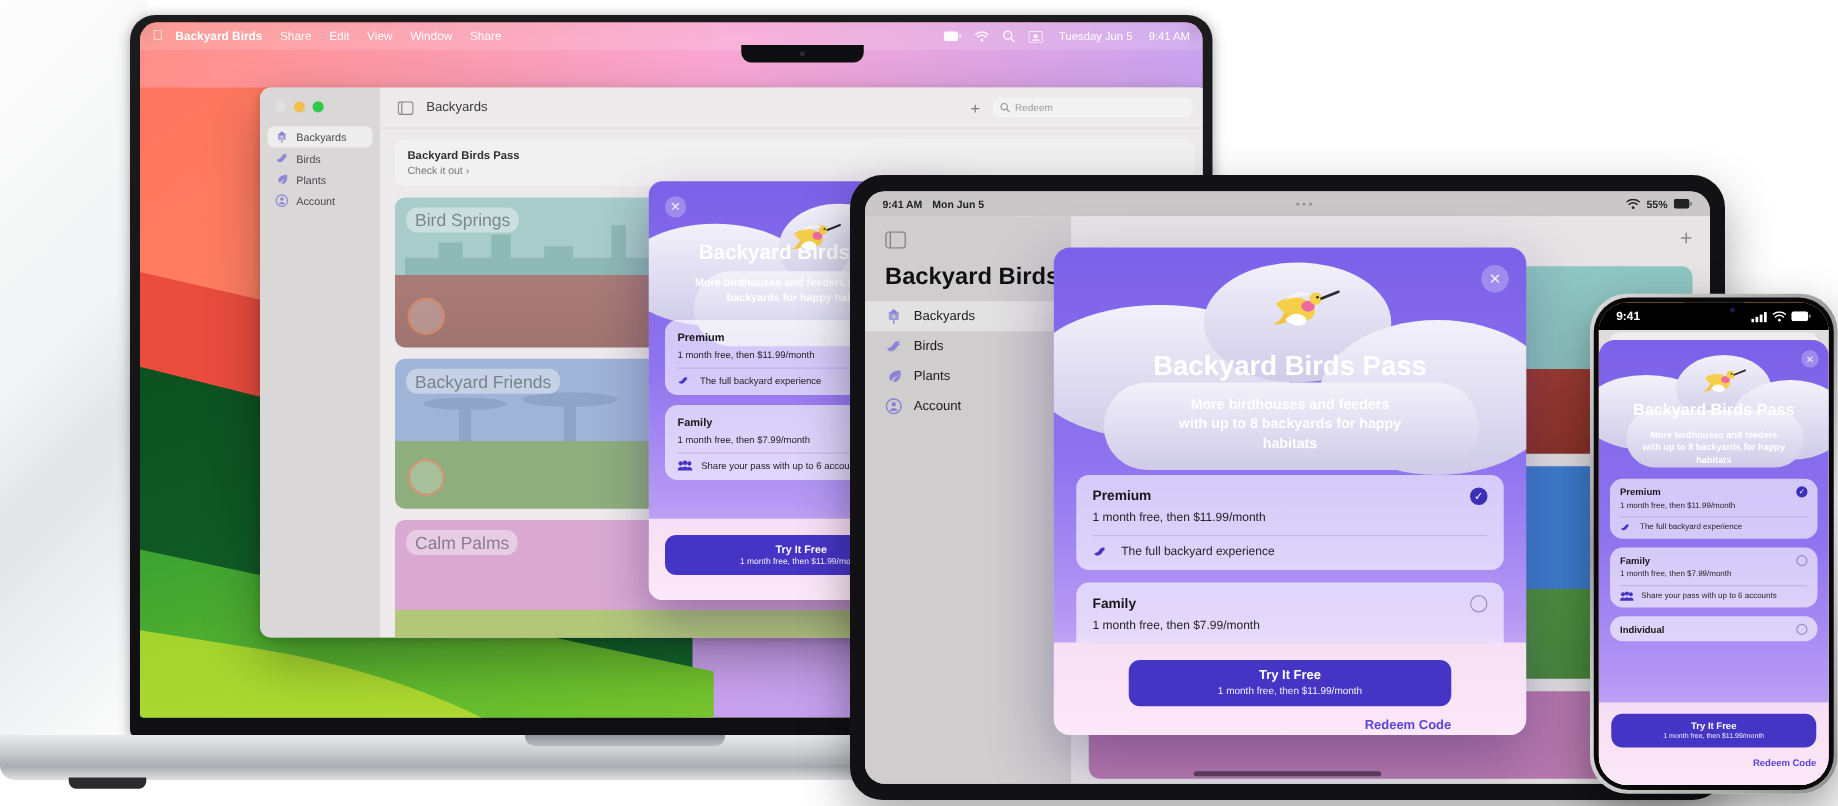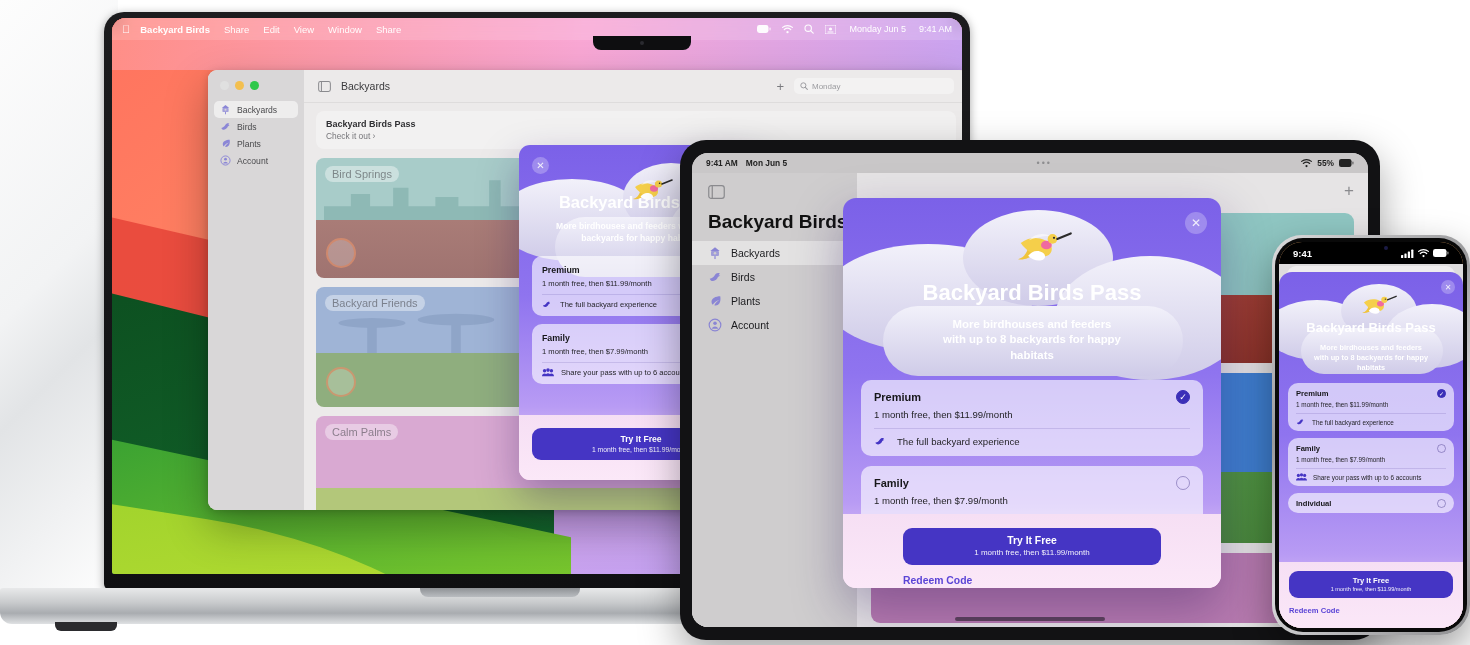--- a/index.html
+++ b/index.html
@@ -92,47 +92,47 @@
   .mw-plus{ color:#7a7a7e; font-size:13px; }
   .mw-search{ width:160px;height:16px;border-radius:5px;background:rgba(255,255,255,.38); display:flex;align-items:center;gap:4px;padding:0 6px; font-size:8px;color:#9b9b9f;}
 
   .mw-body{ padding:8px 12px; }
   .promo{ background:rgba(255,255,255,.34); border-radius:8px; padding:8px 10px; }
   .promo h4{ font-size:9px; color:#303033; }
   .promo p{ font-size:8.4px; color:#76767a; margin-top:3px;}
   .promo a{ font-size:8.4px; color:#76767a; display:block; margin-top:2px;}
 
   .bcard{ position:relative; border-radius:8px; overflow:hidden; margin-top:9px; height:120px; }
-  .bchip{ position:absolute; left:9px; top:8px; font-size:11px; color:rgba(60,60,65,.55); background:rgba(255,255,255,.4); padding:2px 7px; border-radius:9px;}
+  .bchip{ position:absolute; left:9px; top:8px; font-size:14px; color:rgba(60,60,65,.55); background:rgba(255,255,255,.4); padding:2px 7px; border-radius:9px;}
   .b1{ background:linear-gradient(180deg,#a8ccc9 0%,#a8ccc9 52%, #a97c77 52%, #9f7370 100%); }
   .b2{ background:linear-gradient(180deg,#9fb4d6 0%,#9fb4d6 55%, #8fae7e 55%, #8fae7e 100%); }
   .b3{ background:linear-gradient(180deg,#d9a9d2 0%,#d9a9d2 60%, #b3c77a 60%, #b3c77a 100%); }
   .skyline{ position:absolute; left:8px; bottom:48%; width:60%; height:46px; opacity:.45;}
   .feeder{ position:absolute; left:10px; bottom:10px; width:30px;height:30px;border-radius:50%;border:2px solid rgba(220,130,90,.65); background:rgba(255,255,255,.22);}
 
   
   .pass{ background:linear-gradient(180deg,#7b61e8 0%, #8f74ef 45%, #b89bf4 78%, #f7ddf3 100%); position:relative; overflow:hidden; }
   .cloud{ position:absolute; background:linear-gradient(180deg,#f2f1fa 0%, #cfcbe8 100%); border-radius:50%; }
   .pass .hdrtitle{ color:#fff; font-weight:bold; text-align:center; position:relative; z-index:3; }
   .pass .hdrsub{ color:#fff; text-align:center; position:relative; z-index:3; line-height:1.35; }
   .closebtn{ position:absolute; border-radius:50%; background:rgba(255,255,255,.26); color:#f0eefb; display:flex;align-items:center;justify-content:center; z-index:9;}
   .planlist{ position:relative; z-index:3; }
   .plan{ background:rgba(255,255,255,.62); border-radius:10px; }
   .plan .prow{ display:flex; align-items:center; justify-content:space-between; }
   .plan .pname{ font-weight:bold; color:#17171a; }
   .plan .pprice{ color:#1f1f22; }
   .plan .pdiv{ border-top:1px solid rgba(90,70,160,.18); }
-  .plan .pfeat{ display:flex; align-items:flex-end; color:#1f1f22; }
+  .plan .pfeat{ display:flex; align-items:center; color:#1f1f22; }
   .radio{ border-radius:50%; border:1.4px solid rgba(70,55,140,.45); }
   .radio.on{ background:#3b2fb8; border-color:#3b2fb8; color:#fff; display:flex;align-items:center;justify-content:center; }
   .footer{ background:linear-gradient(180deg,#f6dff4 0%, #fbe8f8 100%); position:relative; z-index:5; }
   .cta{ background:#4535c4; border-radius:9px; color:#fff; text-align:center; }
   .cta .c1{ font-weight:bold; }
   .cta .c2{ opacity:.92; }
-  .redeem{ text-align:left; color:#5b45d6; font-weight:bold; }
+  .redeem{ text-align:right; color:#5b45d6; font-weight:bold; }
 
   
   #macModal{ position:absolute; left:407px; top:127px; width:244px; height:335px; border-radius:11px; z-index:50;
              box-shadow:0 18px 40px rgba(40,20,90,.35); }
   #macModal .hdrtitle{ font-size:16.5px; margin-top:48px; }
   #macModal .hdrsub{ font-size:8.6px; margin-top:9px; padding:0 22px; font-weight:bold;}
   #macModal .closebtn{ left:13px; top:12px; width:17px;height:17px; font-size:10px;}
   #macModal .planlist{ padding:12px 13px 0; }
   #macModal .plan{ padding:8px 10px 7px; margin-bottom:8px; }
   #macModal .pname{ font-size:8.8px; }
@@ -268,21 +268,21 @@
               <path d="M6.6 6.6 9.2 9.2" stroke="#fff" stroke-width="1.2" stroke-linecap="round"></path>
             </svg>
         </span>
         <span class="ricon">
           <svg width="11" height="9" viewBox="0 0 11 9">
               <rect x="0" y="0" width="11" height="9" rx="1.4" stroke="#fff" stroke-width="1" fill="none"></rect>
               <circle cx="5.5" cy="4" r="1.6" fill="#fff"></circle>
               <path d="M3 7h5" stroke="#fff" stroke-width="1" stroke-linecap="round"></path>
             </svg>
         </span>
-        <span class="rtext">Monday Jun 5</span>
+        <span class="rtext">Tuesday Jun 5</span>
         <span class="rtext">9:41 AM</span>
       </div>
 
       <div class="macwin">
         <div class="sidebar">
           <div class="traffic">
             <span class="tl r"></span>
             <span class="tl y"></span>
             <span class="tl g"></span>
           </div>
@@ -336,21 +336,21 @@
                 </svg>
             </span>
             <span class="mw-title">Backyards</span>
             <span class="sp"></span>
             <span class="mw-plus">+</span>
             <span class="mw-search">
               <svg width="8" height="8" viewBox="0 0 10 10">
                   <circle cx="4.2" cy="4.2" r="3.2" stroke="#9b9b9f" stroke-width="1.2" fill="none"></circle>
                   <path d="M6.6 6.6 9.2 9.2" stroke="#9b9b9f" stroke-width="1.3" stroke-linecap="round"></path>
                 </svg>
-              <span>Monday</span>
+              <span>Redeem</span>
             </span>
           </div>
 
           <div class="mw-body">
             <div class="promo">
               <h4>Backyard Birds Pass</h4>
               <a>Check it out ›</a>
             </div>
 
             <div class="bcard b1">

